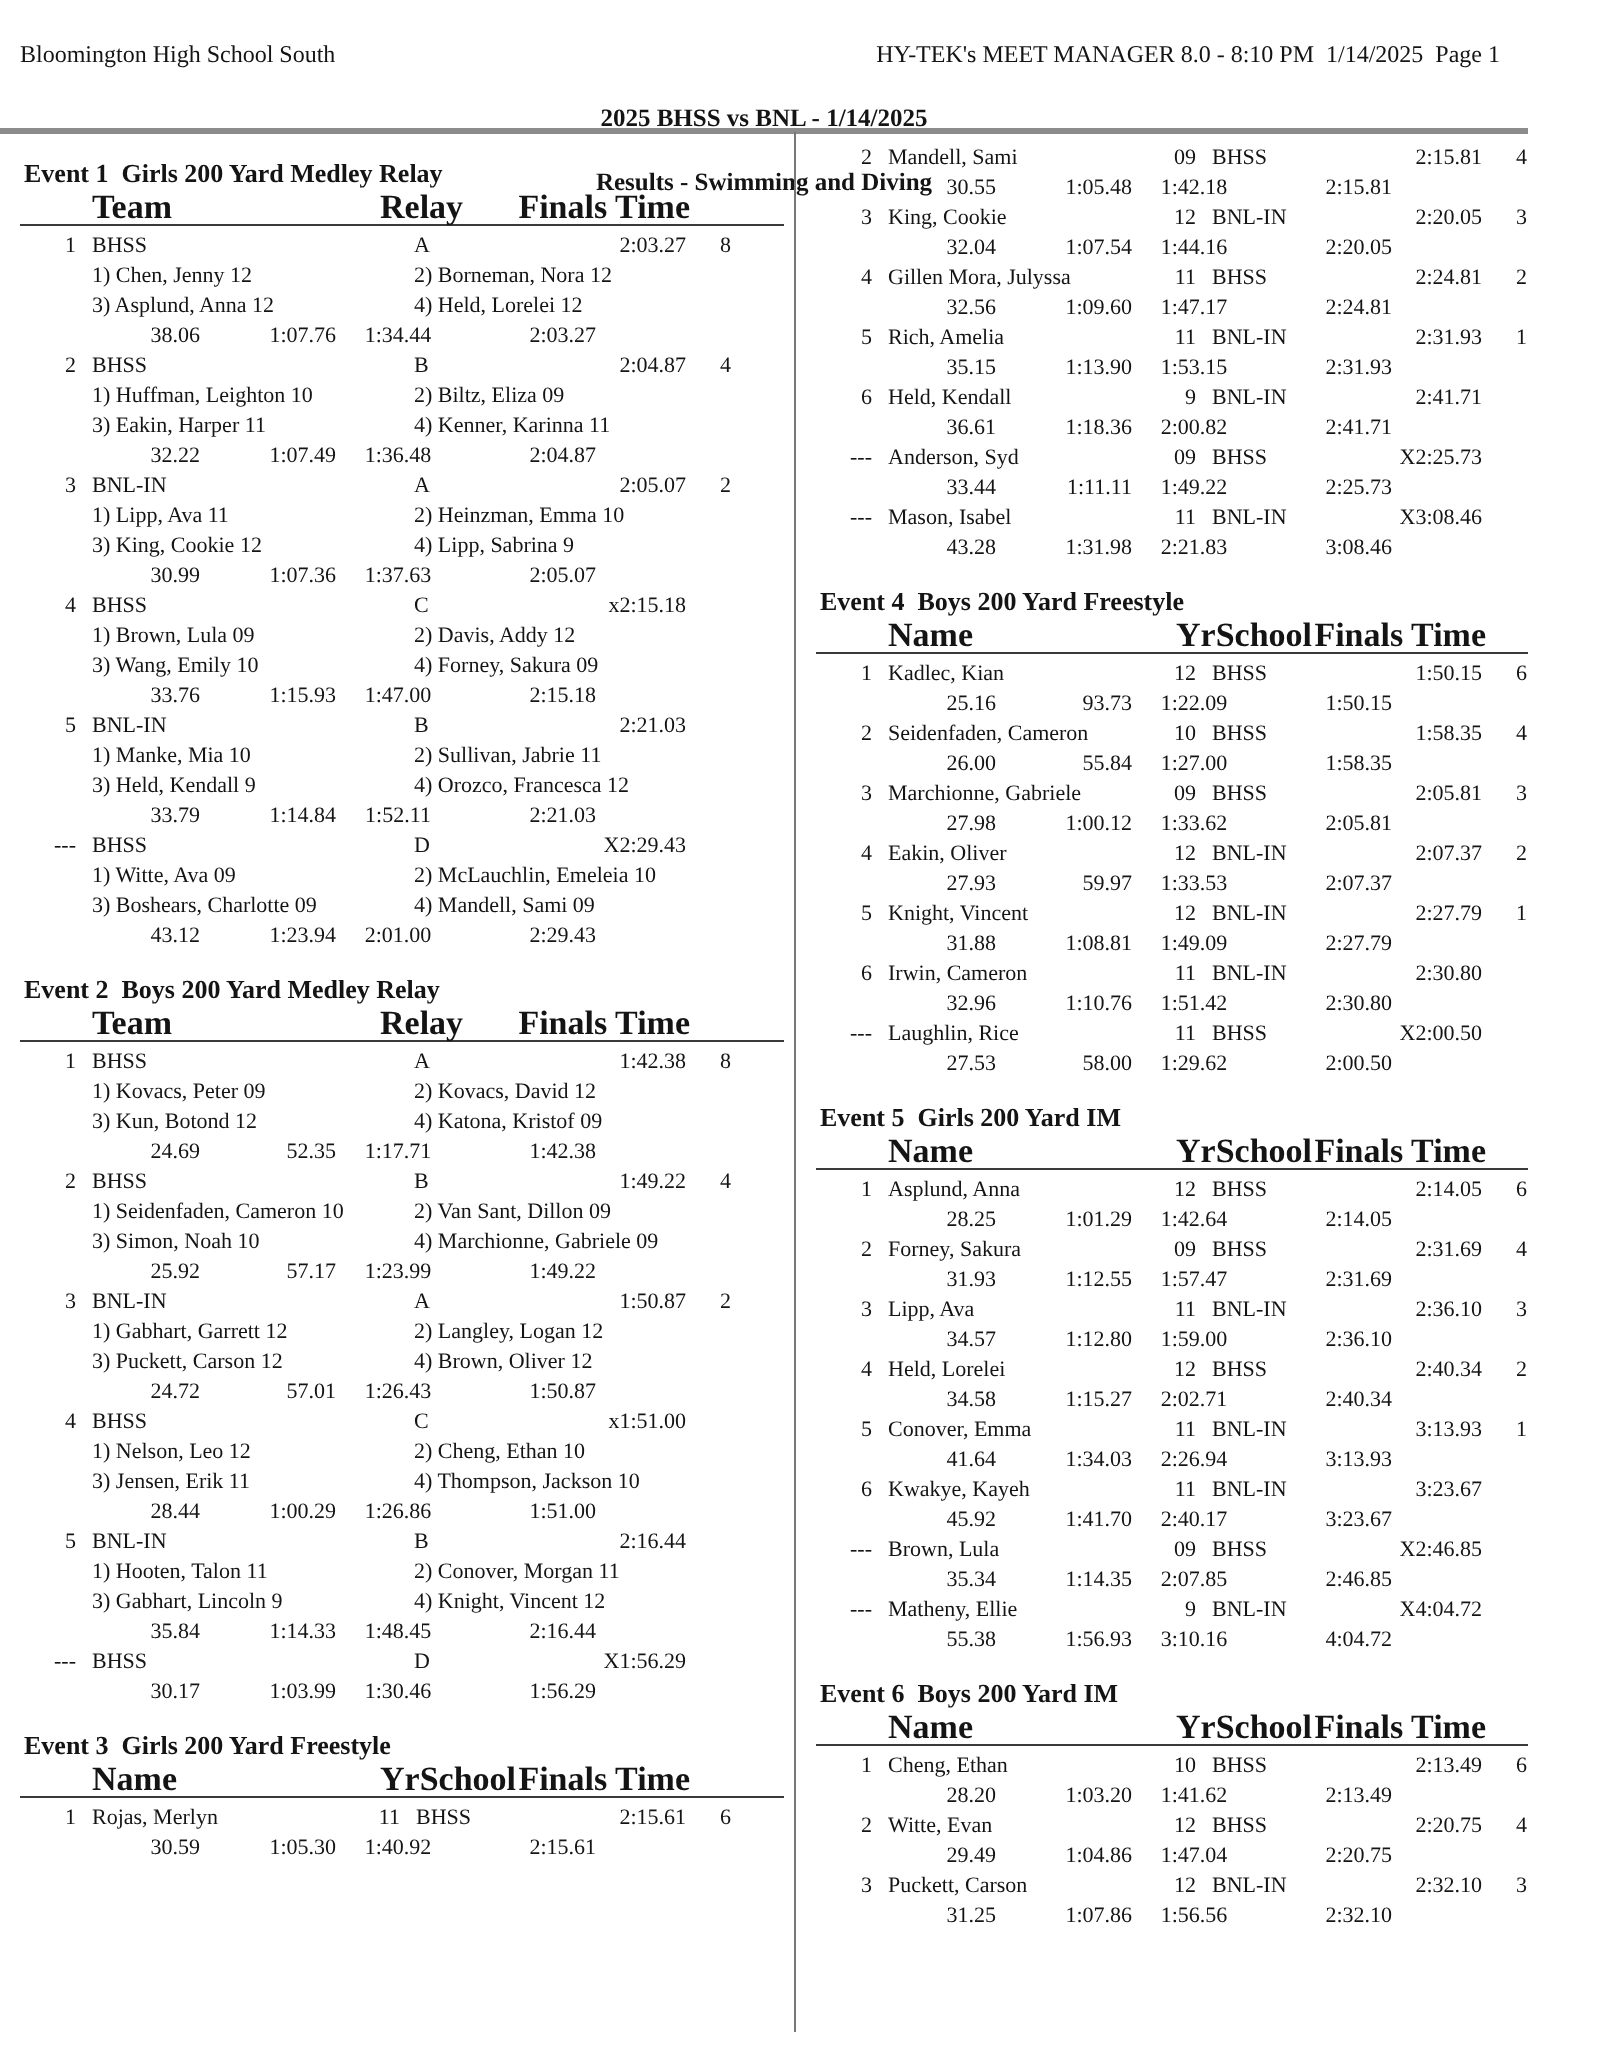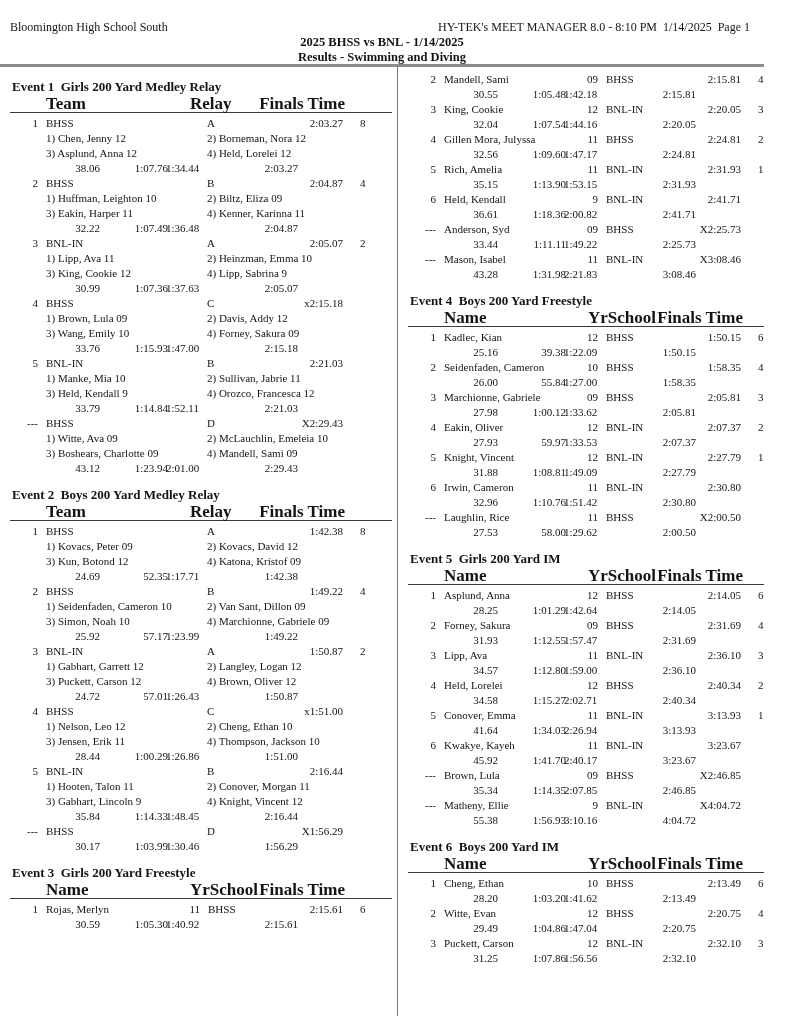--- a/index.html
+++ b/index.html
@@ -1,21 +1,21 @@
 <!DOCTYPE html>
 <html><head>
 <meta charset="utf-8">
 <style>
   html,body{margin:0;padding:0;background:#fff;}
   .page{position:relative;width:764px;height:1024px;background:#fff;overflow:hidden;
         font-family:"Liberation Serif","DejaVu Serif",serif;color:#141414;}
   .hdr-row{display:flex;justify-content:space-between;padding:20px 14px 0 10px;
            font-size:12px;line-height:14px;white-space:pre;}
   .hdr-center{text-align:center;font-weight:bold;font-size:12.5px;line-height:14px;
-              margin-top:1px;white-space:pre;}
+              margin-top:18px;white-space:pre;}
   .thick-rule{position:absolute;left:0;right:0;top:64px;height:3px;background:#8c8c8c;}
   .col-divider{position:absolute;left:397px;top:66px;width:1.4px;height:950px;background:#777;}
   .col{position:absolute;top:70px;width:382px;}
   #col-left{left:10px;padding-top:8px;}
   #col-right{left:408px;padding-top:2px;}
   .evt-block{margin-bottom:10px;}
   .evt-title{font-weight:bold;font-size:13px;height:18px;line-height:18px;
              white-space:pre;padding-left:2px;}
   .evt-cols{position:relative;height:17px;line-height:15px;font-weight:bold;font-size:17px;
             border-bottom:1.6px solid #3a3a3a;margin-bottom:3px;box-sizing:border-box;}
@@ -29,21 +29,21 @@
   .relay{left:197px;}
   .nm{left:36px;}
   .yr{left:160px;width:30px;text-align:right;}
   .school{left:198px;}
   .time{left:243px;width:90px;text-align:right;}
   .pts{left:350px;}
   .sw1{left:36px;}
   .sw2{left:197px;}
   .s0{left:24px;width:66px;text-align:right;}
   .s1{left:92px;width:66px;text-align:right;}
-  .s2{left:156px;width:66px;text-align:left;}
+  .s2{left:156px;width:66px;text-align:center;}
   .s3{left:222px;width:66px;text-align:right;}
 </style>
 </head>
 <body>
 
 <div class="page">
   <div class="hdr-row">
     <span>Bloomington High School South</span>
     <span>HY-TEK's MEET MANAGER 8.0 - 8:10 PM  1/14/2025  Page 1</span>
   </div>
@@ -437,21 +437,21 @@
         <div class="row">
           <span class="abs rank">1</span>
           <span class="abs nm">Kadlec, Kian</span>
           <span class="abs yr">12</span>
           <span class="abs school">BHSS</span>
           <span class="abs time">1:50.15</span>
           <span class="abs pts">6</span>
         </div>
         <div class="row">
           <span class="abs s0">25.16</span>
-          <span class="abs s1">39.38</span>
+          <span class="abs s1">93.73</span>
           <span class="abs s2">1:22.09</span>
           <span class="abs s3">1:50.15</span>
         </div>
         <div class="row">
           <span class="abs rank">2</span>
           <span class="abs nm">Seidenfaden, Cameron</span>
           <span class="abs yr">10</span>
           <span class="abs school">BHSS</span>
           <span class="abs time">1:58.35</span>
           <span class="abs pts">4</span>

